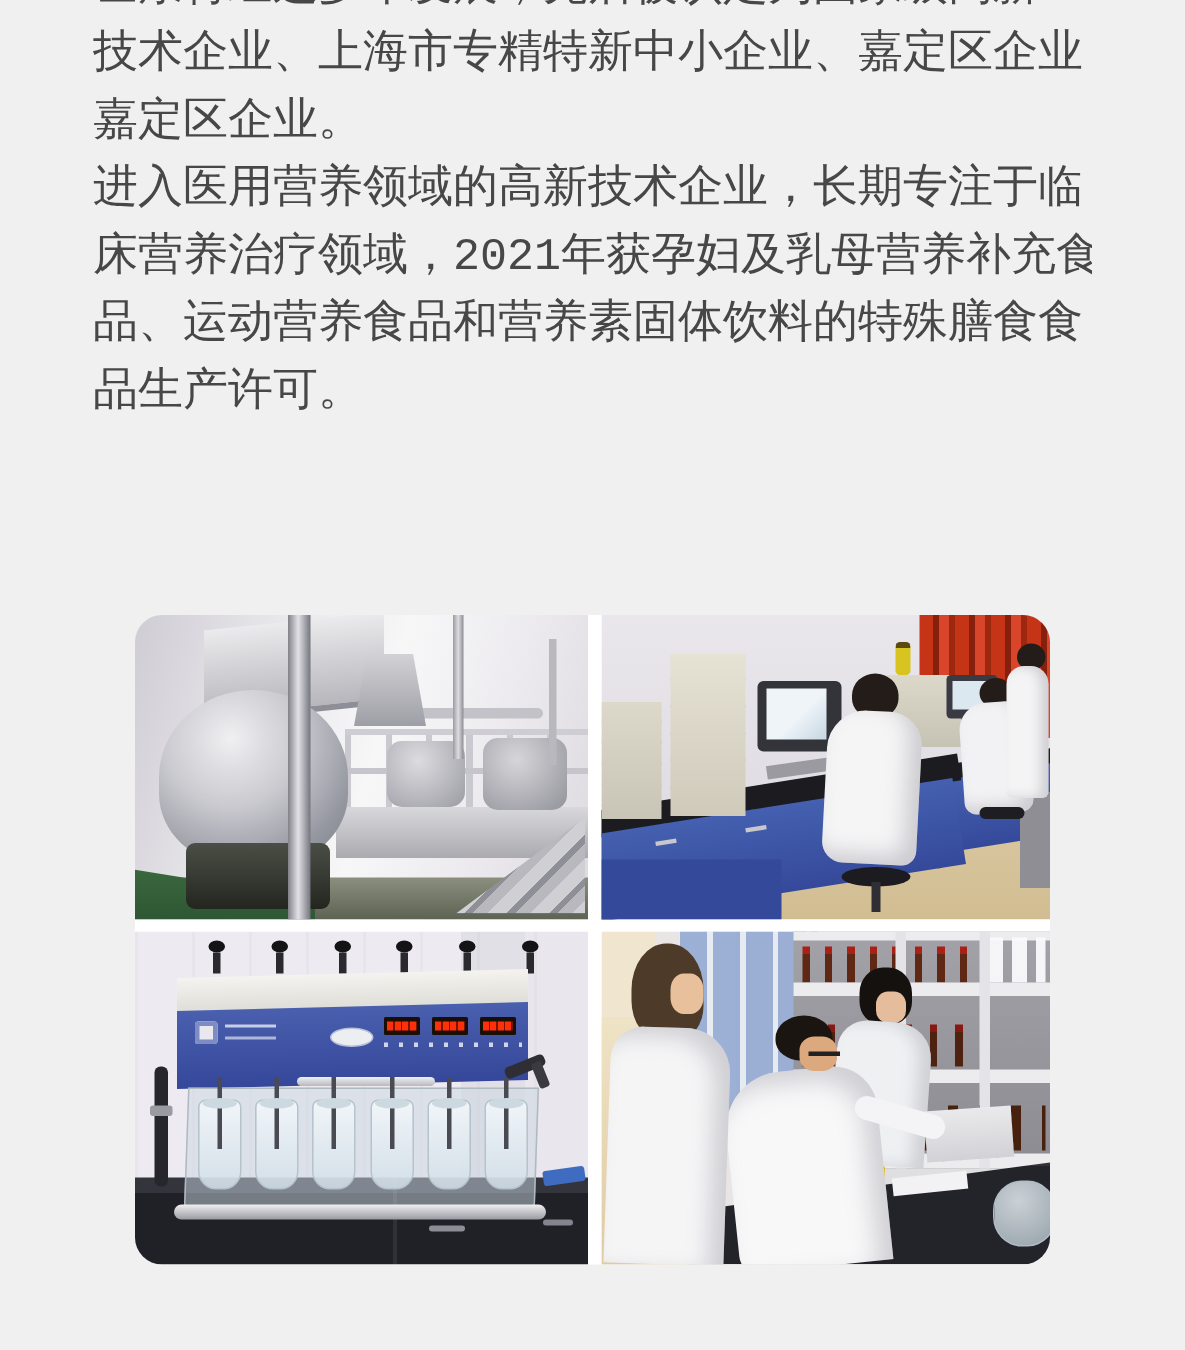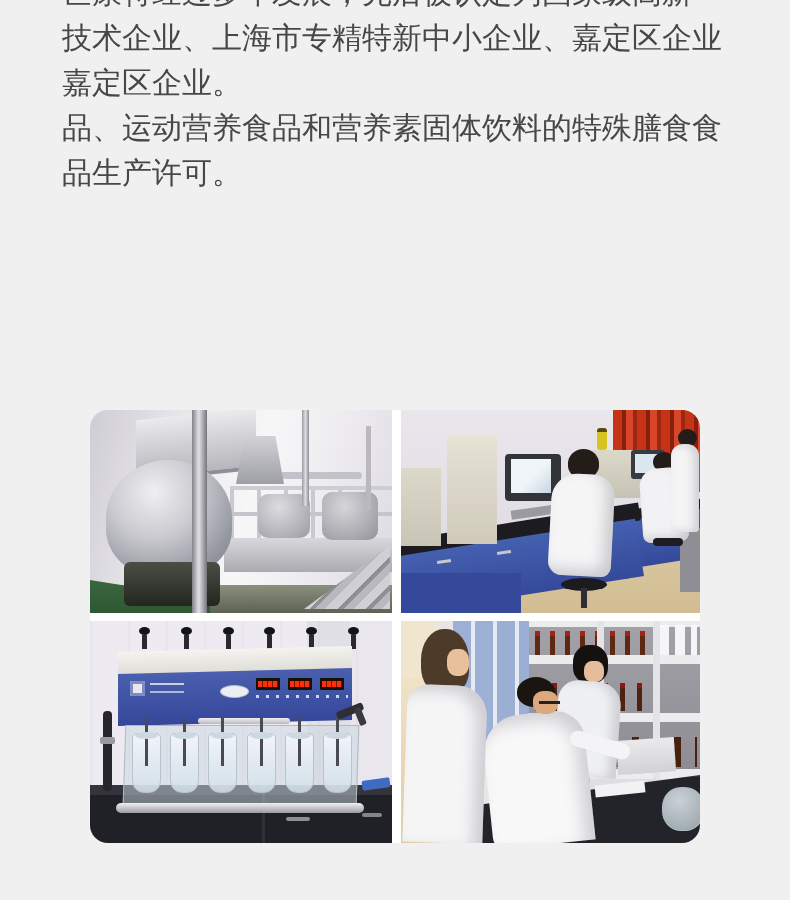--- a/index.html
+++ b/index.html
@@ -6,21 +6,21 @@
   body{
     width:790px;height:900px;position:relative;overflow:hidden;
     background:#f0f0f0;
     font-family:"Liberation Sans","DejaVu Sans",sans-serif;
   }
   
   .text-block{
     position:absolute;top:0;left:62px;width:666px;height:336px;
     overflow:hidden;color:#474747;
   }
-  .line{height:45px;line-height:45px;font-size:30px;white-space:nowrap;letter-spacing:0;}
+  .line{height:45px;line-height:45px;font-size:30px;white-space:nowrap;letter-spacing:0;font-family:Liberation Mono, monospace;}
   .line--clipped{margin-top:-30px;}
   .line--indent{text-indent:60px;}
   
   .gallery{position:absolute;left:90px;top:410px;width:610px;background:#ffffff;border-radius:20px;}
   .g-row{display:flex;gap:9px;}
   .g-row+.g-row{margin-top:8px;}
   .ph{position:relative;overflow:hidden;flex:none;}
   .ph1{width:302px;height:203px;border-radius:18px 0 0 0;}
   .ph2{width:299px;height:203px;border-radius:0 18px 0 0;}
   .ph3{width:302px;height:222px;border-radius:0 0 0 18px;}
@@ -145,20 +145,22 @@
   .p4-face1{left:46px;top:28px;width:22px;height:27px;background:#e8c09c;border-radius:40%;}
   .p4-coat1{left:4px;top:64px;width:80px;height:158px;background:#f5f5f6;border-radius:22px 30px 0 0;transform:rotate(2deg);box-shadow:inset -10px 6px 14px rgba(150,150,160,.4);}
 </style>
 </head>
 <body>
 
 <div class="text-block">
   <div class="line line--clipped">世康特经过多年发展，先后被认定为国家级高新</div>
   <div class="line">技术企业、上海市专精特新中小企业、嘉定区企业</div>
   <div class="line">嘉定区企业。</div>
+  <div class="line">进入医用营养领域的高新技术企业，长期专注于临</div>
+  <div class="line">床营养治疗领域，2021年获孕妇及乳母营养补充食</div>
   <div class="line">品、运动营养食品和营养素固体饮料的特殊膳食食</div>
   <div class="line">品生产许可。</div>
 </div>
 
 <div class="gallery">
   <div class="g-row">
 
     <div class="ph ph1">
       <div class="p1-wall"></div>
       <div class="p1-floor"></div>

